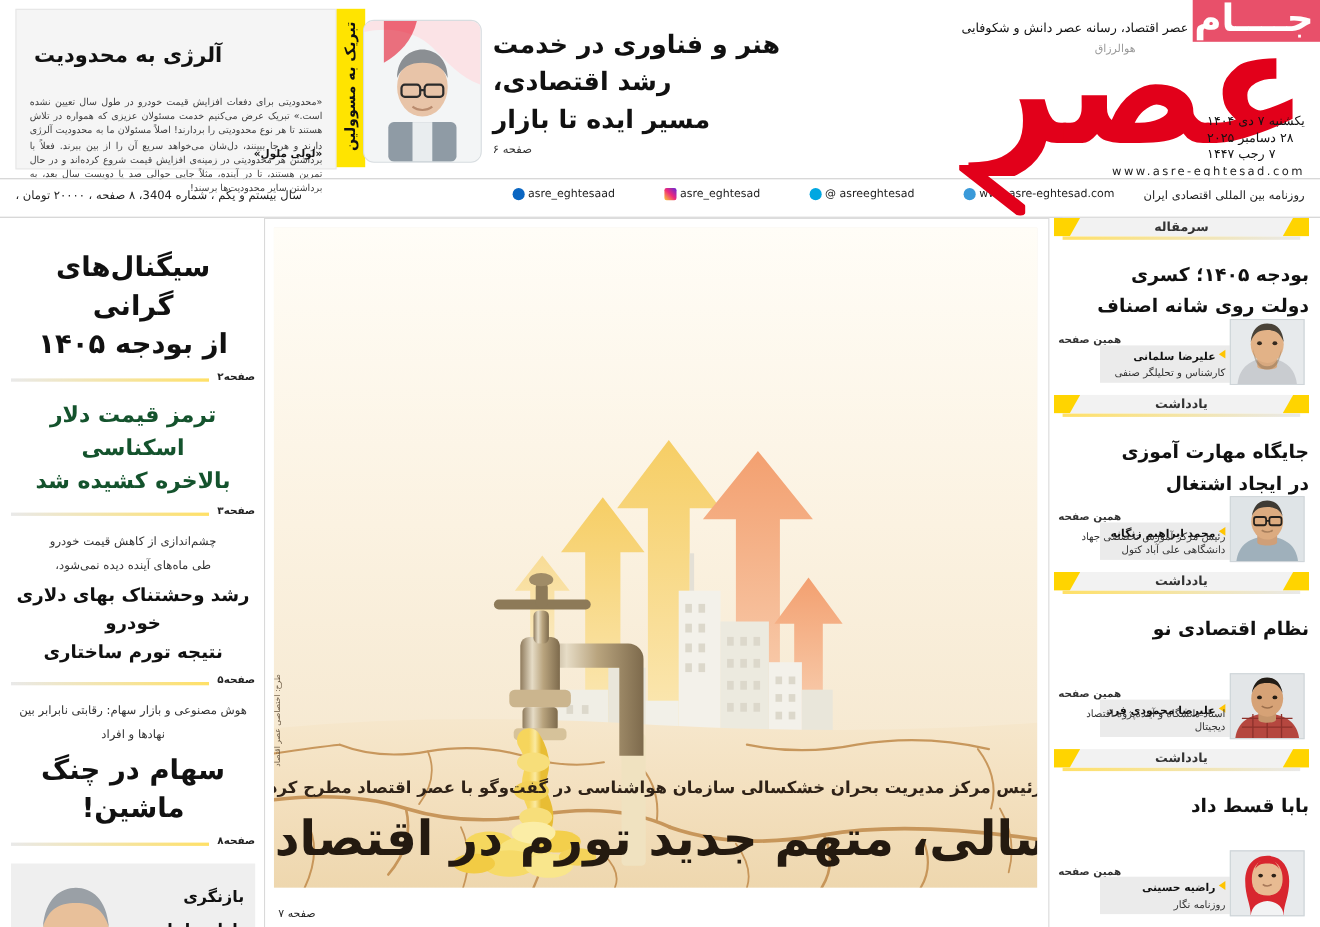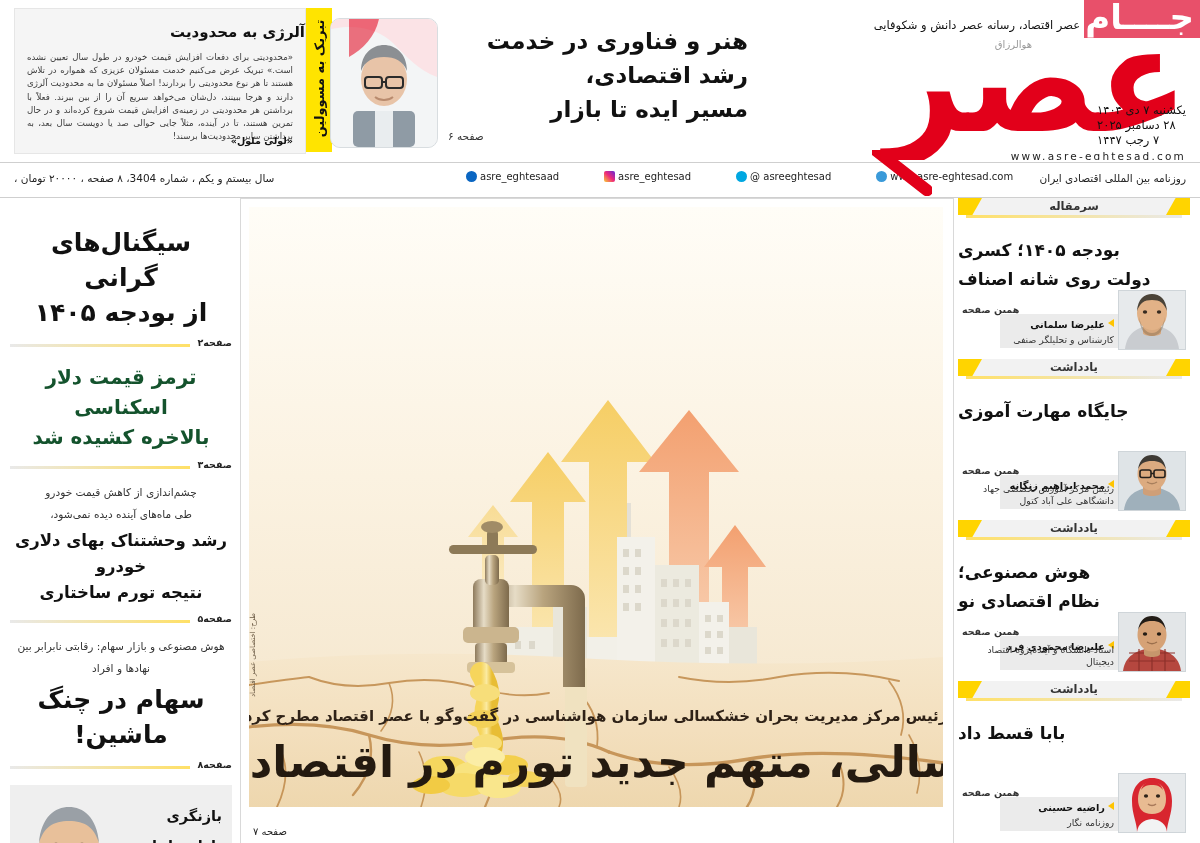--- a/index.html
+++ b/index.html
@@ -28,27 +28,27 @@
     font-family:"DejaVu Sans","Liberation Sans",sans-serif;
     transform:scaleY(1.12);transform-origin:top right;
   }
   .dates{position:absolute;top:103px;right:14px;text-align:left;z-index:5;}
   .dates div{font-size:11.5px;color:#111;line-height:15px;white-space:nowrap;}
   .site{position:absolute;top:150px;right:14px;font-size:10.5px;color:#222;letter-spacing:2.2px;z-index:5;white-space:nowrap;}
 
   
   .center-top{position:absolute;top:0;left:330px;width:540px;height:160px;}
   .ct-photo{position:absolute;top:18px;left:0;width:106px;height:128px;border-radius:10px;overflow:hidden;background:#eceff1;border:1px solid #d8dde0;}
-  .ct-head{position:absolute;top:24px;left:118px;width:300px;text-align:right;}
+  .ct-head{position:absolute;top:24px;left:118px;width:300px;text-align:left;}
   .ct-head .l{font-size:23px;font-weight:700;line-height:34px;color:#111;}
   .ct-page{position:absolute;top:130px;left:118px;font-size:10.5px;color:#333;}
 
   
   .left-op{position:absolute;top:8px;left:14px;width:290px;height:144px;background:#f5f5f5;border:1px solid #e6e6e6;}
-  .left-op h3{margin:0;padding:14px 0 6px 0;text-align:right;font-size:15px;font-weight:700;color:#111;}
+  .left-op h3{margin:16px;padding:14px 0 6px 0;text-align:left;font-size:19px;font-weight:700;color:#111;}
   .left-op p{margin:0;padding:4px 12px 0 12px;font-size:8.6px;line-height:13.2px;text-align:justify;color:#3a3a3a;}
   .left-op .sig{position:absolute;bottom:7px;right:12px;font-size:9.5px;font-weight:700;color:#111;}
   .yellowtab{position:absolute;top:8px;left:306px;width:26px;height:144px;background:#ffe400;}
   .yellowtab span{
     display:block;white-space:nowrap;font-size:13px;font-weight:700;color:#111;
     transform:rotate(-90deg);transform-origin:center;
     position:absolute;top:50%;left:50%;
     margin-left:-66px;margin-top:-9px;width:132px;text-align:center;
   }
 
@@ -92,21 +92,21 @@
 
   
   .colR{position:absolute;top:0;right:10px;width:232px;height:645px;}
   .rcard{position:relative;height:158px;margin-bottom:3px;}
   .rbar{position:relative;height:22px;}
   .rbar .fill{position:absolute;top:0;left:8px;right:8px;height:17px;background:#f2f2f2;}
   .rbar .lbl{position:absolute;top:1px;left:0;right:0;text-align:center;font-size:11.5px;font-weight:700;color:#333;z-index:3;}
   .rbar .yl{position:absolute;top:0;left:0;width:24px;height:17px;background:#ffd400;clip-path:polygon(0 0,100% 0,60% 100%,0 100%);}
   .rbar .yr{position:absolute;top:0;right:0;width:24px;height:17px;background:#ffd400;clip-path:polygon(40% 0,100% 0,100% 100%,0 100%);}
   .rbar .ul{position:absolute;top:17px;left:8px;right:8px;height:3px;background:linear-gradient(to right,#ffe066,#e9e9e9);}
-  .rtitle{margin-top:16px;text-align:left;font-size:17px;font-weight:700;line-height:29px;color:#111;}
+  .rtitle{margin-top:16px;text-align:right;font-size:17px;font-weight:700;line-height:29px;color:#111;}
   .rfoot{position:absolute;bottom:6px;left:0;width:232px;height:62px;}
   .rfoot .samepage{position:absolute;top:16px;left:4px;font-size:9.5px;font-weight:700;color:#333;}
   .rfoot .strip{position:absolute;bottom:2px;left:42px;right:72px;height:34px;background:#ebebeb;}
   .rfoot .by{position:absolute;bottom:20px;right:76px;font-size:9.8px;font-weight:700;color:#111;text-align:center;}
   .rfoot .by .tri{display:inline-block;width:0;height:0;border-top:4px solid transparent;border-bottom:4px solid transparent;border-right:6px solid #ffc400;margin-left:3px;vertical-align:1px;}
   .rfoot .role{position:absolute;bottom:4px;right:76px;font-size:9.3px;color:#333;max-width:150px;line-height:12px;}
   .rfoot .ava{position:absolute;bottom:0;right:4px;width:66px;height:58px;overflow:hidden;background:#dfe3e6;border:1px solid #cfd5d9;}
 </style>
 </head>
 <body>
@@ -450,20 +450,21 @@
       <div class="rcard">
         <div class="rbar">
           <div class="fill"></div>
           <div class="yl"></div>
           <div class="yr"></div>
           <div class="lbl">یادداشت</div>
           <div class="ul"></div>
         </div>
         <div class="rtitle">
           <div>جایگاه مهارت آموزی</div>
+          <div>در ایجاد اشتغال</div>
         </div>
         <div class="rfoot">
           <div class="samepage">همین صفحه</div>
           <div class="strip"></div>
           <div class="by"><span class="tri"></span><span>محمد ابراهیم زنگانه</span></div>
           <div class="role">رئیس مرکز آموزش تخصصی جهاد دانشگاهی علی آباد کتول</div>
           <div class="ava">
             <svg width="66" height="58" viewBox="0 0 66 58">
               <rect width="66" height="58" fill="#dfe4e7"></rect>
               <path d="M5 58c2-15 12-21 28-23 16 2 26 8 28 23Z" fill="#9fb0bb"></path>
@@ -481,21 +482,20 @@
 
       <div class="rcard">
         <div class="rbar">
           <div class="fill"></div>
           <div class="yl"></div>
           <div class="yr"></div>
           <div class="lbl">یادداشت</div>
           <div class="ul"></div>
         </div>
         <div class="rtitle">
-          <div>هوش مصنوعی؛</div>
           <div>نظام اقتصادی نو</div>
         </div>
         <div class="rfoot">
           <div class="samepage">همین صفحه</div>
           <div class="strip"></div>
           <div class="by"><span class="tri"></span><span>علیرضا محمودی فرد</span></div>
           <div class="role">استاد دانشگاه و آینده‌پژوه اقتصاد دیجیتال</div>
           <div class="ava">
             <svg width="66" height="58" viewBox="0 0 66 58">
               <rect width="66" height="58" fill="#e3e6e8"></rect>

